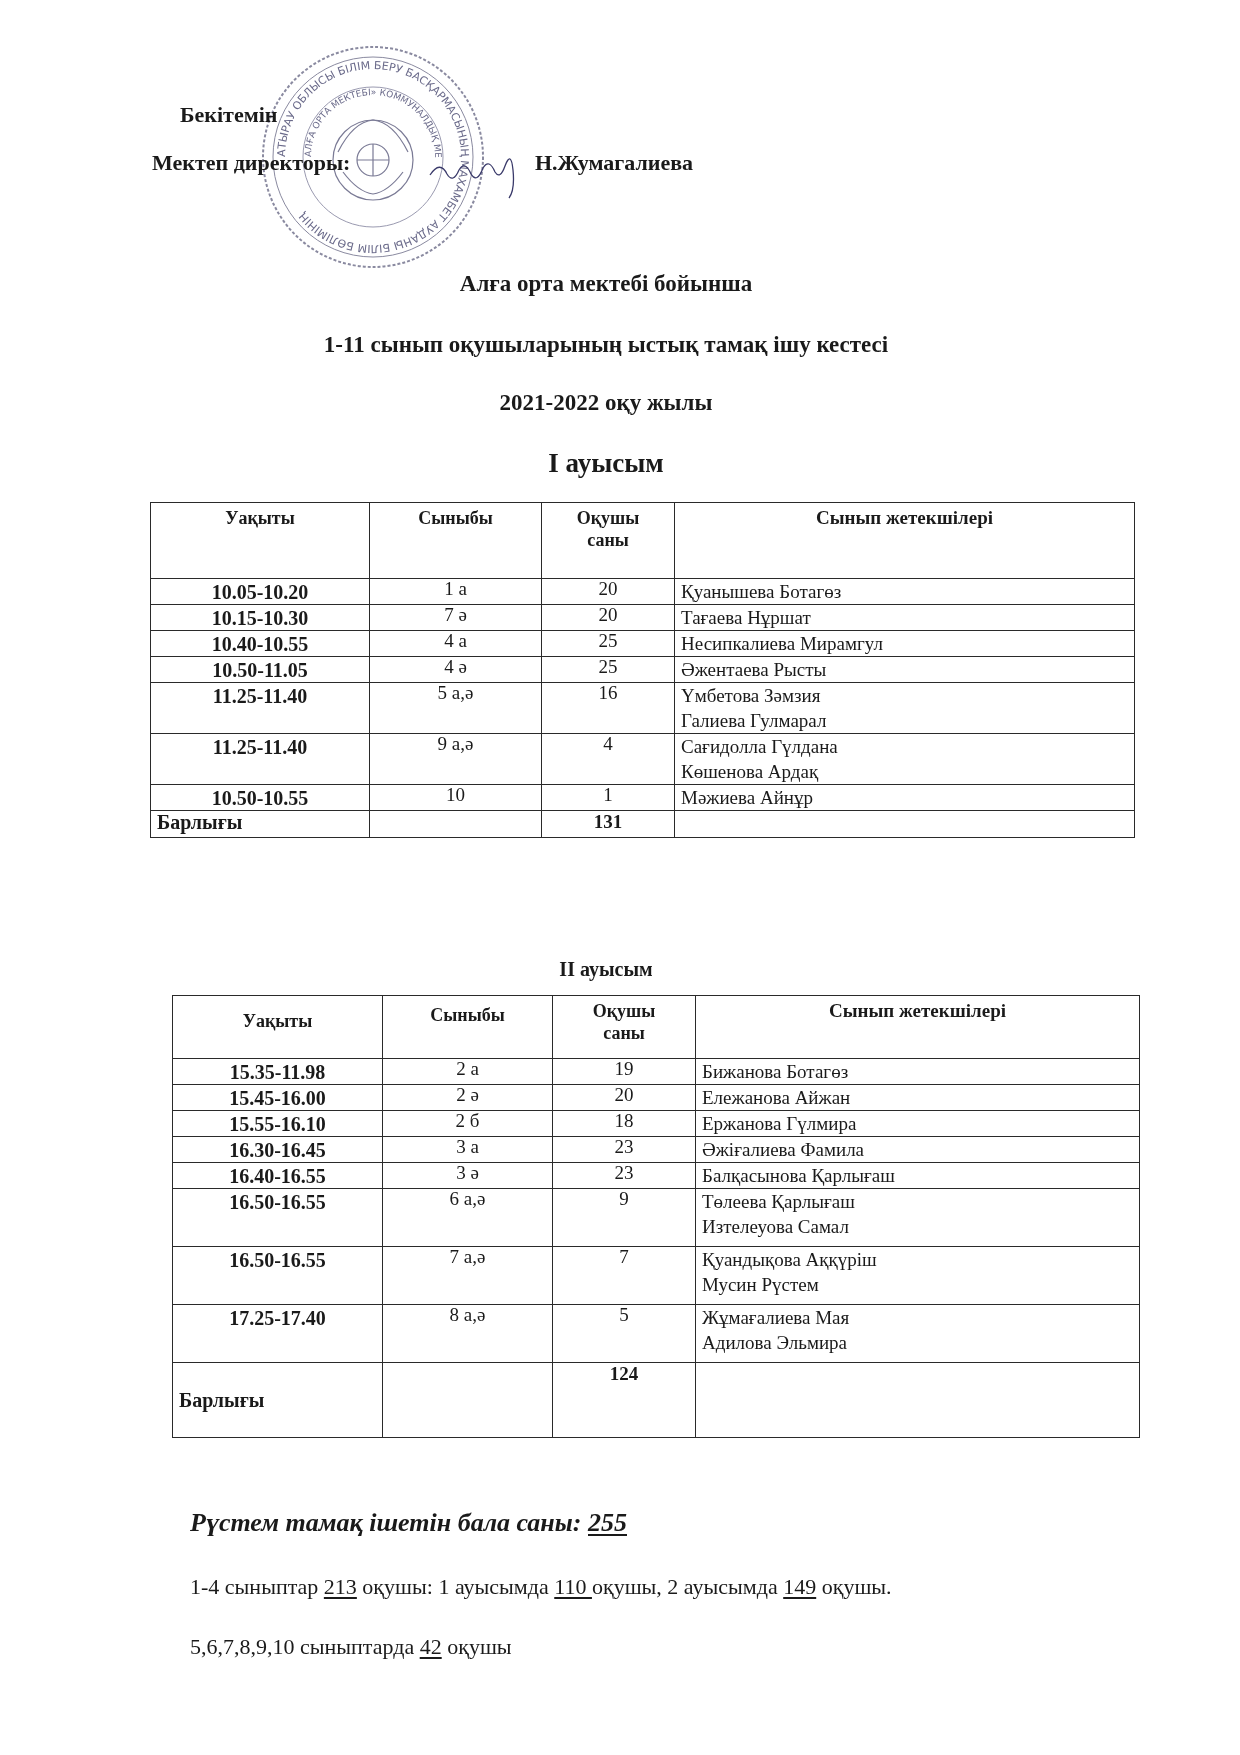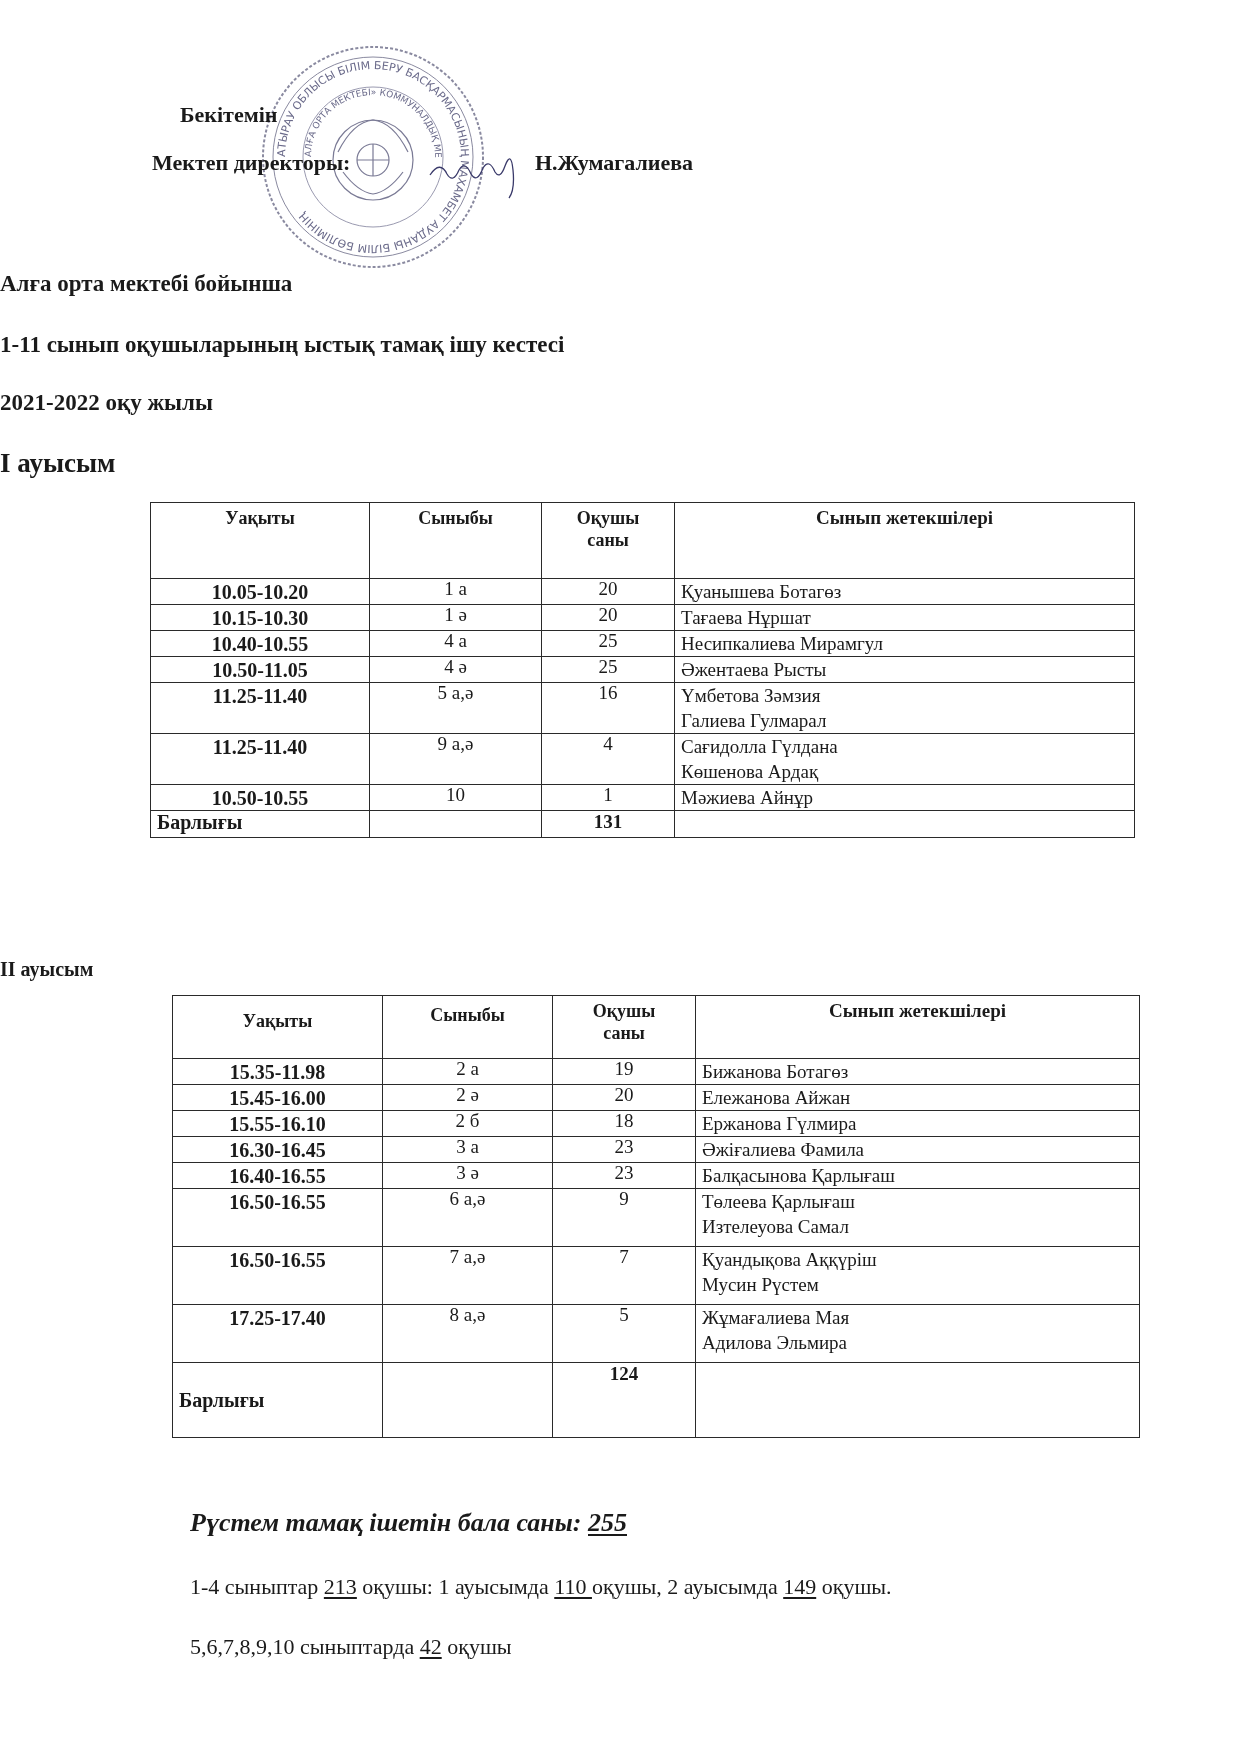--- a/index.html
+++ b/index.html
@@ -6,21 +6,21 @@
   body {
     width: 1240px; height: 1755px; background: #ffffff; position: relative; overflow: hidden;
     font-family: "Liberation Serif", "DejaVu Serif", serif; color: #1a1a1a;
   }
   .abs { position: absolute; }
   .approve { left: 152px; top: 102px; font-size: 22px; font-weight: bold; margin-left: 28px; }
   .director { left: 152px; top: 150px; font-size: 22px; font-weight: bold; }
   .director-name { left: 535px; top: 150px; font-size: 22px; font-weight: bold; }
   .stamp { left: 258px; top: 42px; width: 230px; height: 230px; }
   .signature { left: 425px; top: 140px; width: 100px; height: 60px; }
-  .title { left: 0; width: 1212px; text-align: left; font-weight: bold; font-size: 23px; }
+  .title { left: 0; width: 1212px; text-align: center; font-weight: bold; font-size: 23px; }
   .t1 { top: 271px; }
   .t2 { top: 332px; }
   .t3 { top: 390px; }
   .t4 { top: 448px; font-size: 27px; }
   .shift2 { top: 958px; font-size: 20px; }
 
   table.sched {
     position: absolute; border-collapse: collapse; table-layout: fixed;
     font-size: 19px;
   }
@@ -108,21 +108,21 @@
       <tr class="single">
         <td class="time">10.05-10.20</td>
         <td class="cls">1 а</td>
         <td class="cnt">20</td>
         <td class="names">
           <div>Қуанышева Ботагөз</div>
         </td>
       </tr>
       <tr class="single">
         <td class="time">10.15-10.30</td>
-        <td class="cls">1 ә</td>
+        <td class="cls">7 ә</td>
         <td class="cnt">20</td>
         <td class="names">
           <div>Тағаева Нұршат</div>
         </td>
       </tr>
       <tr class="single">
         <td class="time">10.40-10.55</td>
         <td class="cls">4 а</td>
         <td class="cnt">25</td>
         <td class="names">

